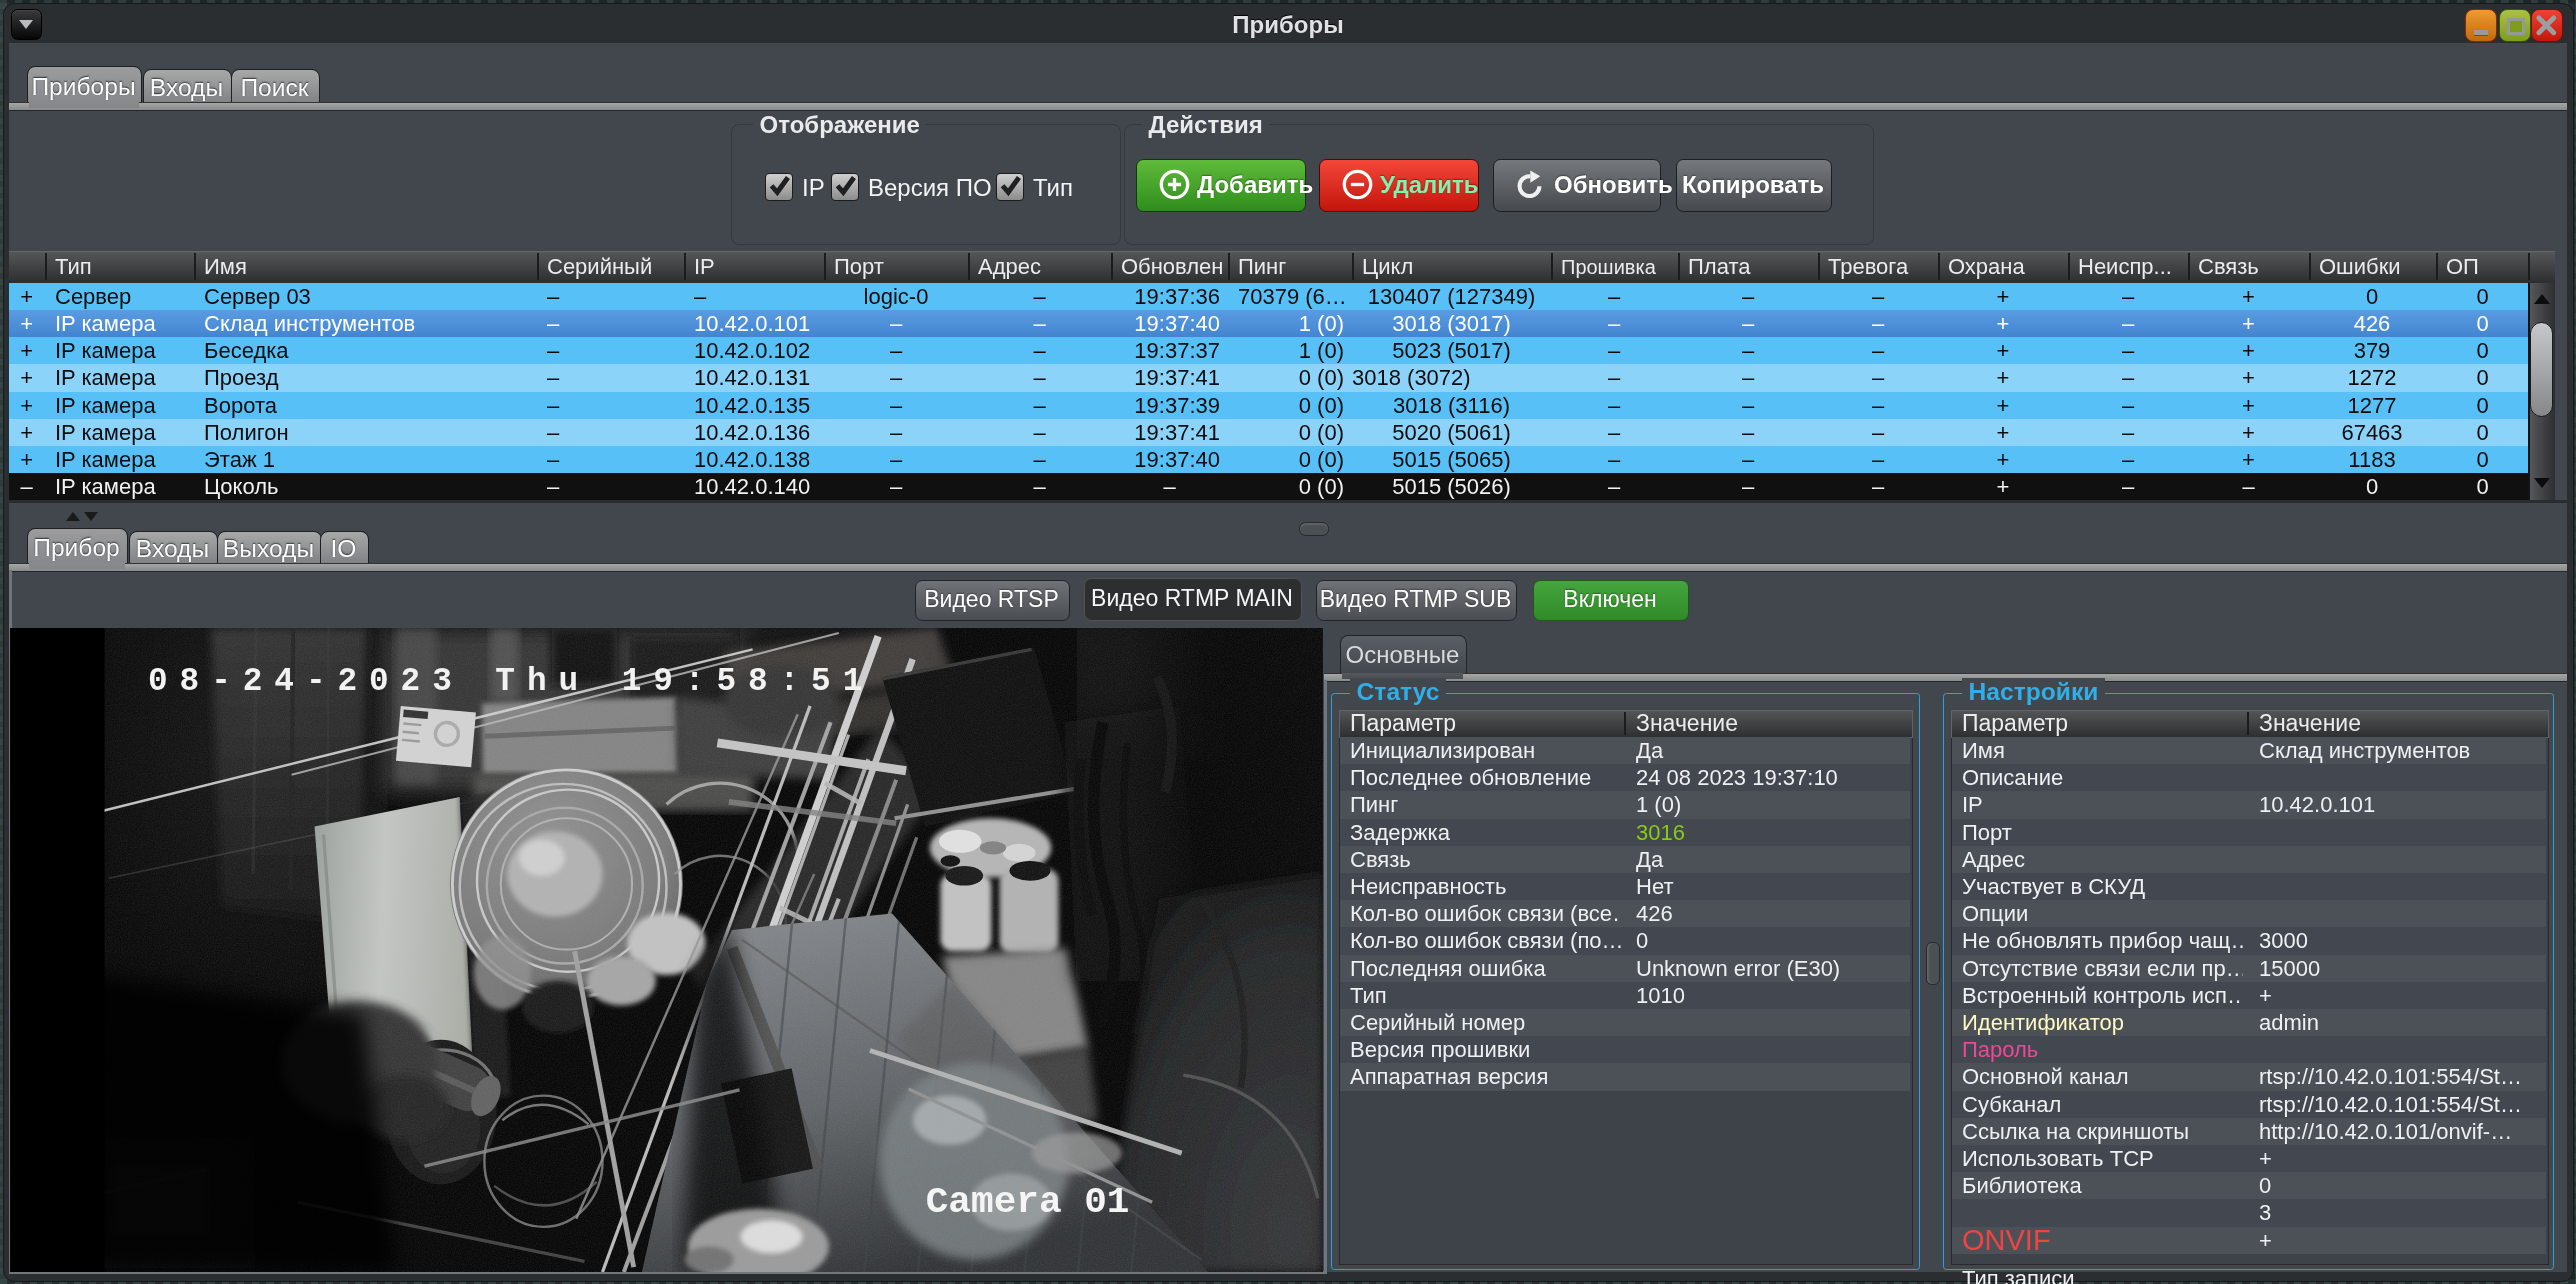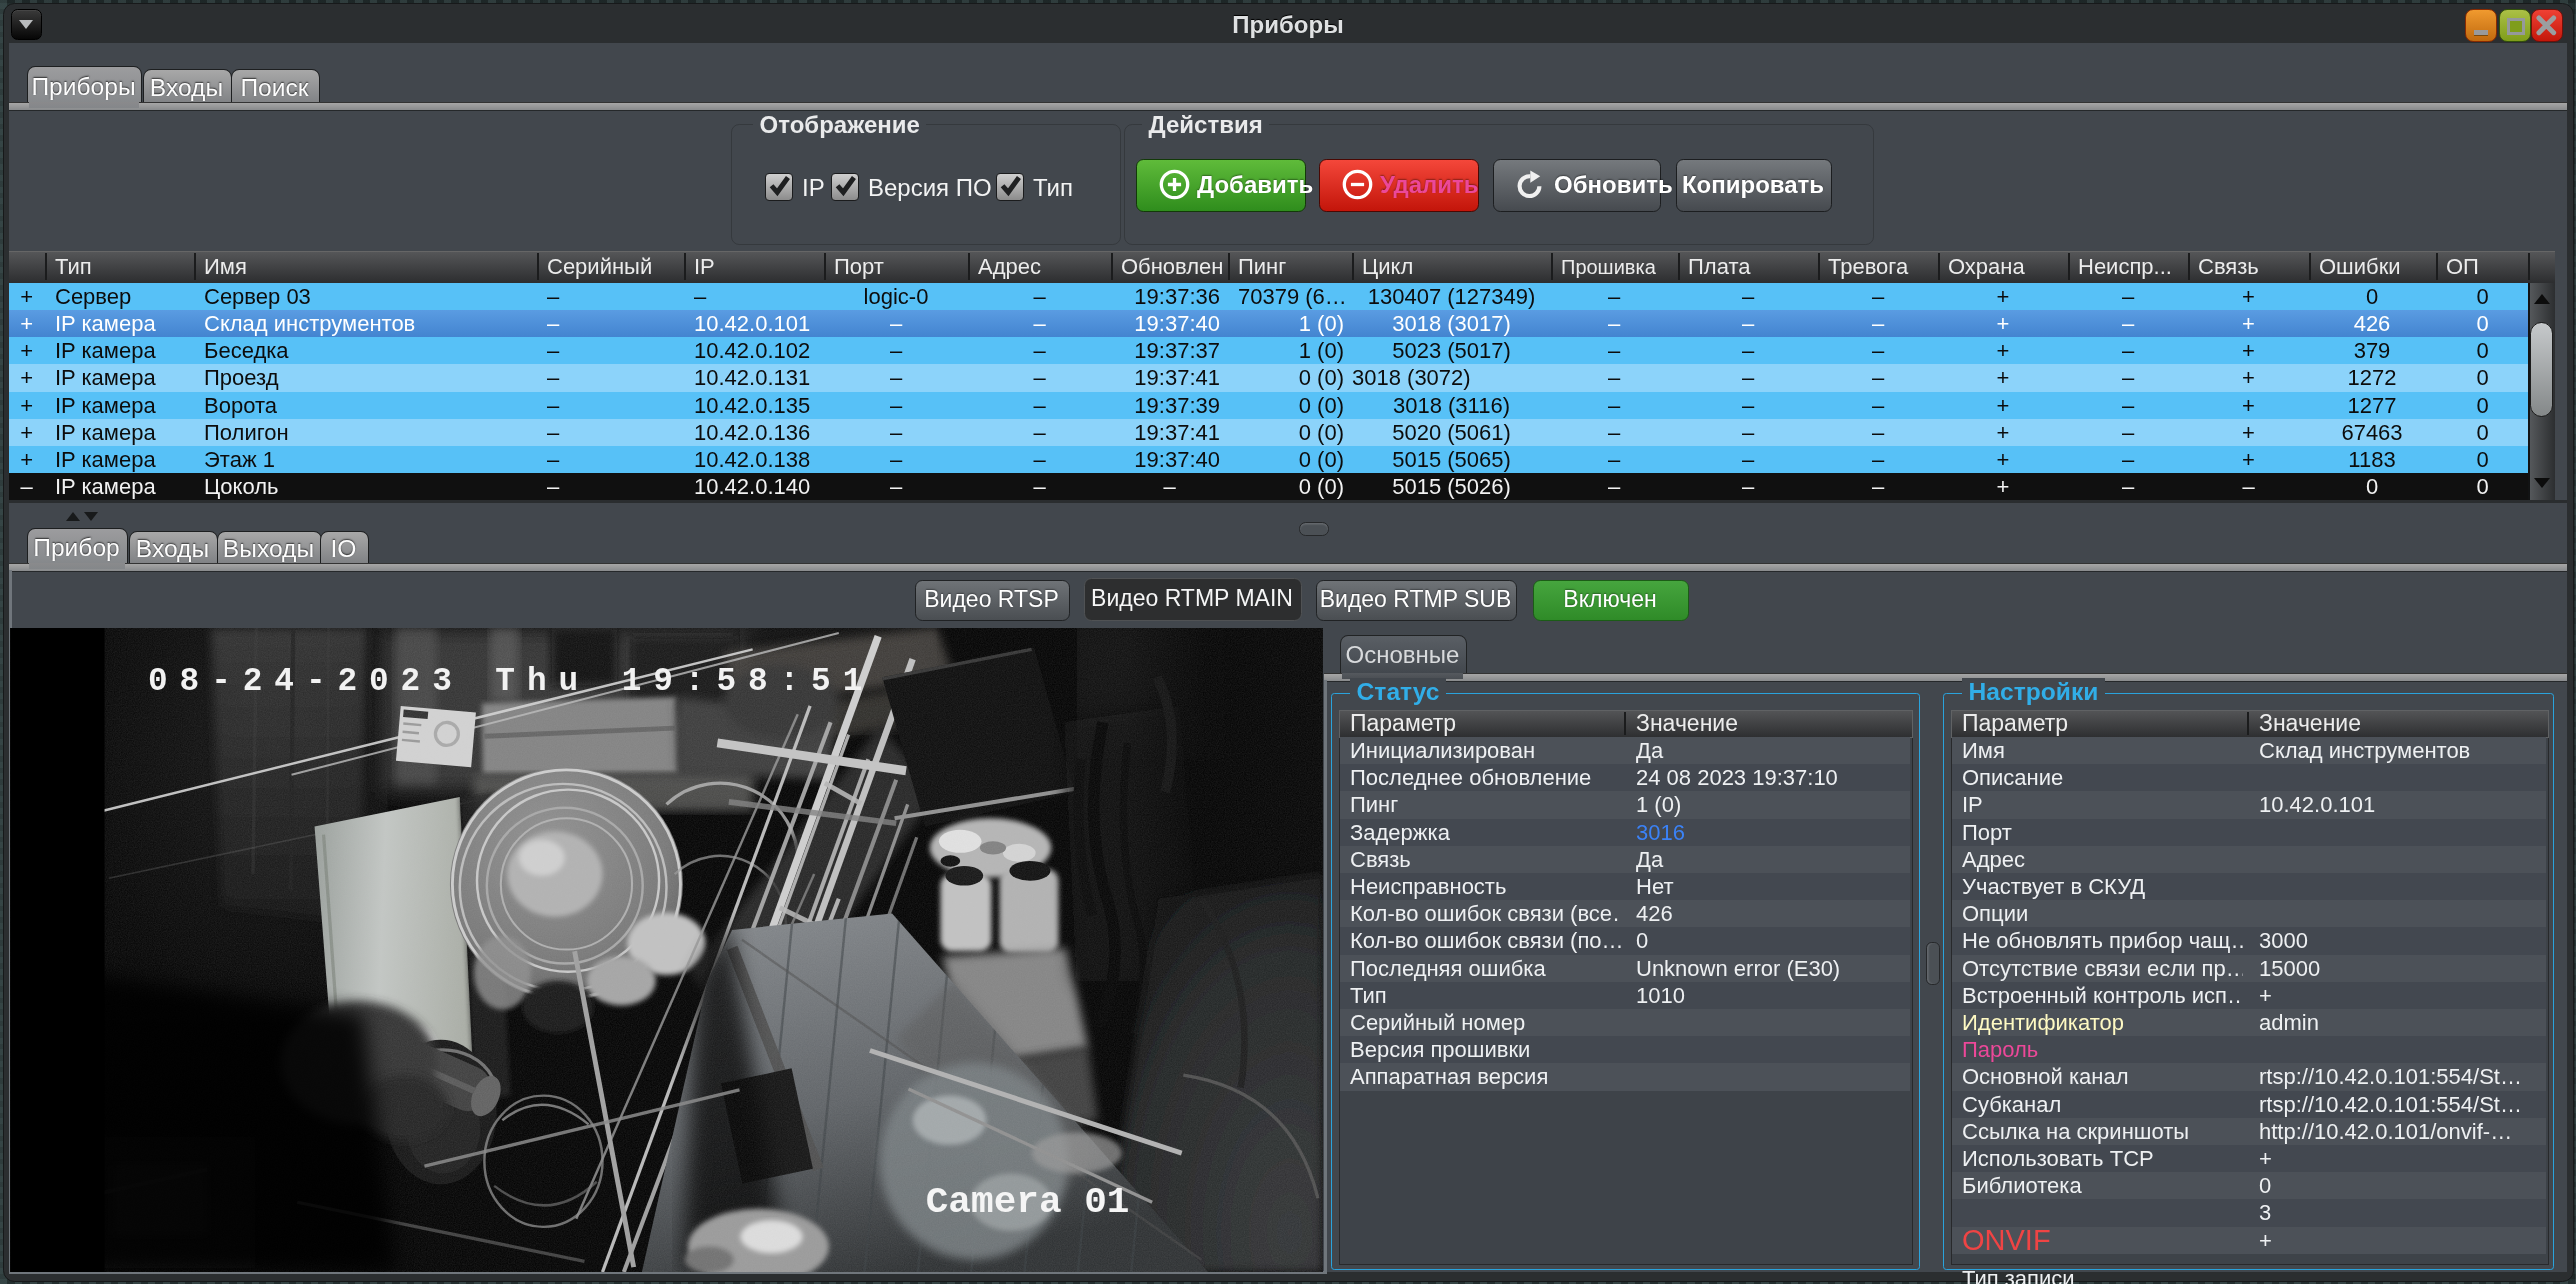--- a/index.html
+++ b/index.html
@@ -51,21 +51,21 @@
       <path d="M8 18 L15 26 L28 8" stroke="#1f2021" stroke-width="6" fill="none"></path>
     </svg>
     <div class="txt" style="left:1033px;top:174px;font-size:24px;color:#f2f3f3;">Тип</div>
     <div class="abs" style="left:1136px;top:159px;width:168px;height:51px;background:linear-gradient(#5fbb3a,#2f8d1d);border:1.6px solid #123a08;border-radius:7.4px;"></div>
     <div class="txt" style="left:1197px;top:159px;width:103px;height:51px;line-height:51px;text-align:center;font-size:24px;font-weight:bold;color:#ffffff;text-shadow:0 -0.8px 1.6px rgba(0,0,0,.4);">Добавить</div>
     <svg class="abs" style="left:1158px;top:168px;" width="33" height="33" viewBox="0 0 40 40">
       <circle cx="20" cy="20" r="16" fill="none" stroke="#fff" stroke-width="4"></circle>
       <path d="M20 12 V28 M12 20 H28" stroke="#fff" stroke-width="4"></path>
     </svg>
     <div class="abs" style="left:1319px;top:159px;width:158px;height:51px;background:linear-gradient(#f4473a,#c3150a);border:1.6px solid #4a0803;border-radius:7.4px;"></div>
-    <div class="txt" style="left:1380px;top:159px;width:93px;height:51px;line-height:51px;text-align:center;font-size:24px;font-weight:bold;color:#ec4899;text-shadow:0 -0.8px 1.6px rgba(0,0,0,.4);">Удалить</div>
+    <div class="txt" style="left:1380px;top:159px;width:93px;height:51px;line-height:51px;text-align:center;font-size:24px;font-weight:bold;color:#86efac;text-shadow:0 -0.8px 1.6px rgba(0,0,0,.4);">Удалить</div>
     <svg class="abs" style="left:1341px;top:168px;" width="33" height="33" viewBox="0 0 40 40">
       <circle cx="20" cy="20" r="16" fill="none" stroke="#fff" stroke-width="4"></circle>
       <path d="M12 20 H28" stroke="#fff" stroke-width="4"></path>
     </svg>
     <div class="abs" style="left:1493px;top:159px;width:166px;height:51px;background:linear-gradient(#75797d,#464a4f);border:1.6px solid #1c1e20;border-radius:7.4px;"></div>
     <div class="txt" style="left:1554px;top:159px;width:100px;height:51px;line-height:51px;text-align:center;font-size:24px;font-weight:bold;color:#ffffff;text-shadow:0 -0.8px 1.6px rgba(0,0,0,.4);">Обновить</div>
     <svg class="abs" style="left:1513px;top:168px;" width="33" height="33" viewBox="0 0 40 40">
       <path d="M32 22 A12 12 0 1 1 21 10" fill="none" stroke="#f0f0f0" stroke-width="5"></path>
       <path d="M21 3 L21 18 L33 10 Z" fill="#f0f0f0"></path>
     </svg>
@@ -502,21 +502,21 @@
     <div class="txt" style="left:1350px;top:737px;width:271px;overflow:hidden;height:27px;line-height:27px;font-size:22px;color:#eef0f2;">Инициализирован</div>
     <div class="txt" style="left:1636px;top:737px;width:273px;overflow:hidden;height:27px;line-height:27px;font-size:22px;color:#eef0f2;">Да</div>
     <div class="abs" style="left:1340px;top:764px;width:570px;height:27px;background:#434850;"></div>
     <div class="txt" style="left:1350px;top:764px;width:271px;overflow:hidden;height:27px;line-height:27px;font-size:22px;color:#eef0f2;">Последнее обновление</div>
     <div class="txt" style="left:1636px;top:764px;width:273px;overflow:hidden;height:27px;line-height:27px;font-size:22px;color:#eef0f2;">24 08 2023 19:37:10</div>
     <div class="abs" style="left:1340px;top:791px;width:570px;height:28px;background:#4c5158;"></div>
     <div class="txt" style="left:1350px;top:791px;width:271px;overflow:hidden;height:28px;line-height:28px;font-size:22px;color:#eef0f2;">Пинг</div>
     <div class="txt" style="left:1636px;top:791px;width:273px;overflow:hidden;height:28px;line-height:28px;font-size:22px;color:#eef0f2;">1 (0)</div>
     <div class="abs" style="left:1340px;top:819px;width:570px;height:27px;background:#434850;"></div>
     <div class="txt" style="left:1350px;top:819px;width:271px;overflow:hidden;height:27px;line-height:27px;font-size:22px;color:#eef0f2;">Задержка</div>
-    <div class="txt" style="left:1636px;top:819px;width:273px;overflow:hidden;height:27px;line-height:27px;font-size:22px;color:#3b82f6;">3016</div>
+    <div class="txt" style="left:1636px;top:819px;width:273px;overflow:hidden;height:27px;line-height:27px;font-size:22px;color:#84cc16;">3016</div>
     <div class="abs" style="left:1340px;top:846px;width:570px;height:27px;background:#4c5158;"></div>
     <div class="txt" style="left:1350px;top:846px;width:271px;overflow:hidden;height:27px;line-height:27px;font-size:22px;color:#eef0f2;">Связь</div>
     <div class="txt" style="left:1636px;top:846px;width:273px;overflow:hidden;height:27px;line-height:27px;font-size:22px;color:#eef0f2;">Да</div>
     <div class="abs" style="left:1340px;top:873px;width:570px;height:27px;background:#434850;"></div>
     <div class="txt" style="left:1350px;top:873px;width:271px;overflow:hidden;height:27px;line-height:27px;font-size:22px;color:#eef0f2;">Неисправность</div>
     <div class="txt" style="left:1636px;top:873px;width:273px;overflow:hidden;height:27px;line-height:27px;font-size:22px;color:#eef0f2;">Нет</div>
     <div class="abs" style="left:1340px;top:900px;width:570px;height:27px;background:#4c5158;"></div>
     <div class="txt" style="left:1350px;top:900px;width:271px;overflow:hidden;height:27px;line-height:27px;font-size:22px;color:#eef0f2;">Кол-во ошибок связи (все…</div>
     <div class="txt" style="left:1636px;top:900px;width:273px;overflow:hidden;height:27px;line-height:27px;font-size:22px;color:#eef0f2;">426</div>
     <div class="abs" style="left:1340px;top:927px;width:570px;height:28px;background:#434850;"></div>

